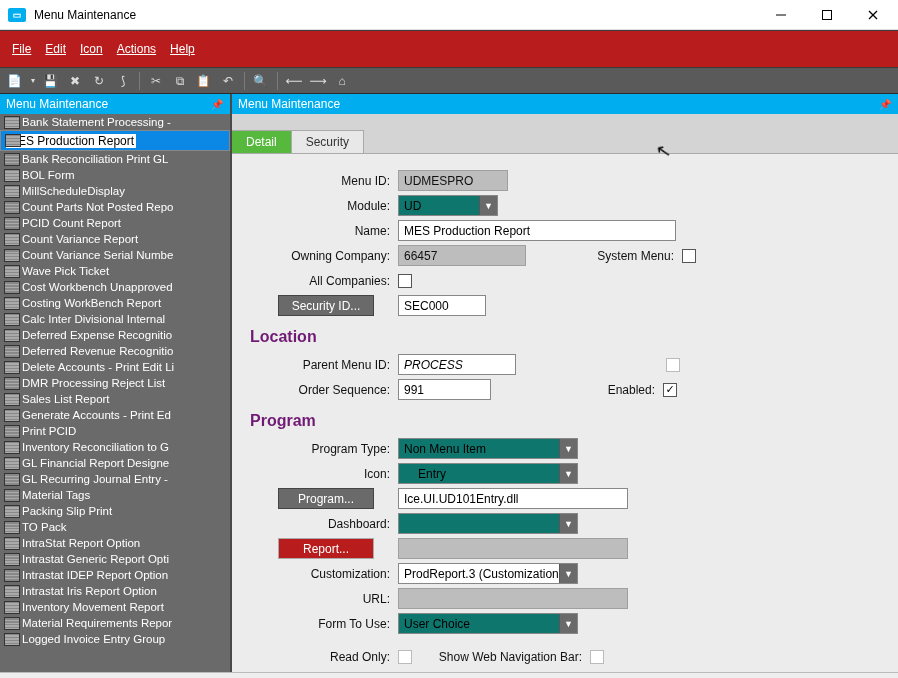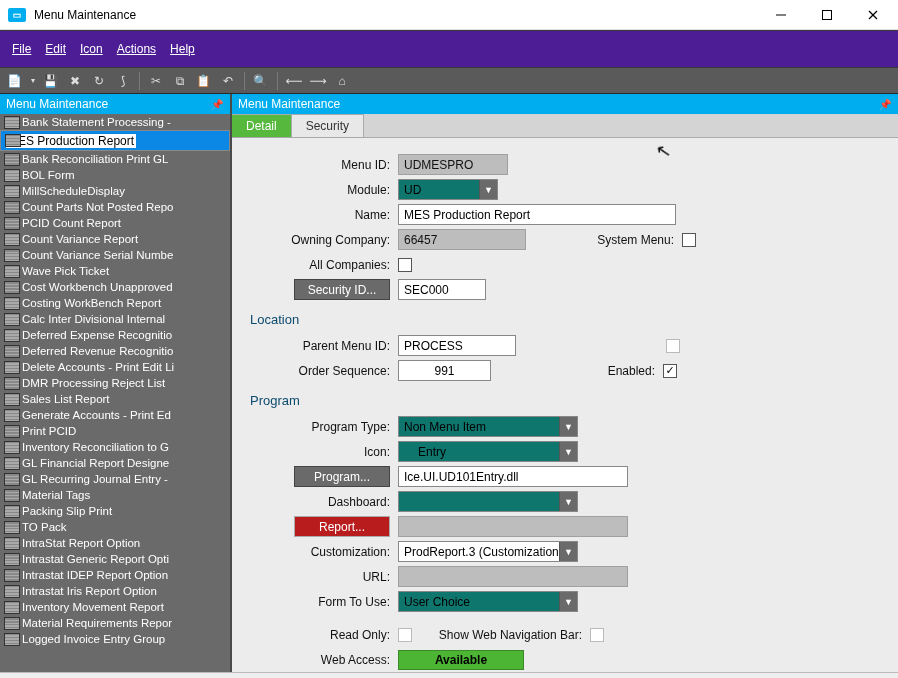--- a/index.html
+++ b/index.html
@@ -7,21 +7,21 @@
 
 
 .titlebar { height: 30px; background: #fff; display: flex; align-items: center; padding: 0 2px; border-bottom: 1px solid #e0e0e0; }
 .titlebar .app-icon { width: 18px; height: 14px; background: #00aef0; border-radius: 2px; margin: 0 6px; display: inline-flex; align-items: center; justify-content: center; }
 .titlebar .app-icon span { color: #fff; font-size: 9px; font-weight: bold; }
 .titlebar .title { flex: 1; padding-left: 2px; color: #000; }
 .titlebar .ctl { display: flex; }
 .titlebar .ctl button { width: 46px; height: 30px; border: none; background: transparent; font-size: 14px; cursor: pointer; display: flex; align-items: center; justify-content: center; }
 
 
-.menubar { height: 24px; background: #4c1d95; color: #fff; display: flex; align-items: center; padding: 18px 6px; gap: 2px; border: 1px solid #3a3a3a; border-left: none; border-right: none;}
+.menubar { height: 24px; background: #b91c1c; color: #fff; display: flex; align-items: center; padding: 18px 6px; gap: 2px; border: 1px solid #3a3a3a; border-left: none; border-right: none;}
 .menubar span { padding: 3px 6px; cursor: pointer; }
 .menubar span u { text-decoration: underline; }
 
 
 .toolbar { height: 26px; background: #5a5a5a; display: flex; align-items: center; padding: 0 4px; gap: 2px; border-bottom: 1px solid #2a2a2a; }
 .toolbar .tbtn { width: 22px; height: 22px; display: flex; align-items: center; justify-content: center; color: #ddd; cursor: pointer; border-radius: 2px; }
 .toolbar .sep { width: 1px; height: 18px; background: #7a7a7a; margin: 0 3px; }
 
 
 .workspace { display: flex; height: 578px; }
@@ -34,43 +34,43 @@
 .tree-item { height: 16px; display: flex; align-items: center; padding-left: 22px; color: #fff; font-size: 11.5px; white-space: nowrap; gap: 4px; position: relative; }
 .tree-item::before { content: ""; position: absolute; left: 4px; width: 14px; height: 11px; background: repeating-linear-gradient(#888 0 1.5px, #aaa 1.5px 3px); border: 1px solid #333; }
 .tree-item.sel { background: #0b87e6; }
 .tree-item.sel span { background: #fff; color: #000; padding: 0 2px; }
 .tree::-webkit-scrollbar { width: 16px; }
 .tree::-webkit-scrollbar-track { background: #d4d4d4; }
 .tree::-webkit-scrollbar-thumb { background: #9e9e9e; border: 1px solid #7a7a7a; }
 
 
 .right { flex: 1; display: flex; flex-direction: column; background: #ececec; }
-.tabs { height: 24px; background: #d4d4d4; display: flex; align-items: flex-end; border-bottom: 1px solid #aaa; }
+.tabs { height: 40px; background: #d4d4d4; display: flex; align-items: flex-end; border-bottom: 1px solid #aaa; }
 .tab { padding: 4px 14px 4px; background: #e8e8e8; color: #333; cursor: pointer; border-top: 1px solid #aaa; border-right: 1px solid #aaa; font-size: 12px; }
 .tab.active { background: #56b83d; color: #fff; }
 .formwrap { flex: 1; overflow-y: auto; position: relative; }
 .formwrap::-webkit-scrollbar { width: 16px; }
 .formwrap::-webkit-scrollbar-track { background: #eaeaea; }
 .formwrap::-webkit-scrollbar-thumb { background: #c0c0c0; border: 1px solid #8a8a8a; }
 .form { padding: 14px 18px 10px; }
 .row { display: flex; align-items: center; height: 25px; }
 .row .lbl { width: 148px; text-align: right; padding-right: 8px; color: #111; font-size: 12px; }
-.row .btnlbl { width: 148px; display: flex; justify-content: flex-end; padding-right: 8px; }
+.row .btnlbl { width: 148px; display: flex; justify-content: flex-end; padding-right: 24px; }
 .row .btnlbl button { width: 96px; height: 21px; font-size: 12px; cursor: pointer; }
 .btnlbl button.gray { background: #6a6a6a; color: #fff; border: 1px solid #444; }
 .btnlbl button.dis { background: #b91c1c; color: #fff; border: 1px solid #aaa; }
 .inp { flex: 0 0 auto; }
 .ti { height: 21px; border: 1px solid #888; padding: 0 5px; font-size: 12px; background: #fff; }
 .ti.ro { background: #bdbdbd; color: #111; border-color: #a0a0a0; }
 .sel { height: 21px; border: 1px solid #888; background: #0f766e; display: flex; align-items: center; padding: 0 5px; font-size: 12px; position: relative; }
 .sel.white { background: #fff; }
 .sel .dd { position: absolute; right: 0; top: 0; width: 18px; height: 100%; background: #6a6a6a; color: #fff; display: flex; align-items: center; justify-content: center; font-size: 9px; border-left: 1px solid #555; }
 .chk { width: 14px; height: 14px; border: 1px solid #555; background: #fff; display: inline-flex; align-items: center; justify-content: center; font-size: 11px; }
 .group { margin-top: 10px; }
-.group-title { font-size: 13px; color: #0c4a6e; margin-bottom: 6px; }
+.group-title { font-size: 16px; color: #701a75; margin-bottom: 6px; font-weight: bold; }
 .available { display: inline-flex; align-items: center; justify-content: center; width: 126px; height: 20px; background: #4cb534; color: #000; font-weight: bold; border: 1px solid #3a8a27; }
 
 
 .statusbar { height: 20px; background: #eee; border-top: 1px solid #bbb; display: flex; align-items: center; padding: 0 6px; font-size: 12px; gap: 18px; }
 .statusbar .grow { flex: 1; }
 
 
 .cursor { position: absolute; font-size: 18px; color: #000; pointer-events: none; transform: rotate(-10deg); }
 </style>
 </head>
@@ -281,27 +281,27 @@
           <div class="btnlbl">
               <button class="gray">Security ID...</button>
             </div>
           <input class="ti inp" style="width: 88px;" value="SEC000">
         </div>
 
         <div class="group">
           <div class="group-title">Location</div>
           <div class="row">
             <div class="lbl">Parent Menu ID:</div>
-            <input class="ti inp" style="width: 118px;" value="PROCESS">
+            <input class="ti inp" style="width: 118px; font-style: italic;" value="PROCESS">
             <div style="flex:0 0 150px"></div>
             <span class="chk" style="border-color:#bbb"></span>
           </div>
           <div class="row">
             <div class="lbl">Order Sequence:</div>
-            <input class="ti inp" style="width: 93px; text-align: center;" value="991">
+            <input class="ti inp" style="width: 93px; text-align: left;" value="991">
             <div style="flex:0 0 110px"></div>
             <div class="lbl" style="width:62px">Enabled:</div>
             <span class="chk">✓</span>
           </div>
         </div>
 
         <div class="group">
           <div class="group-title">Program</div>
           <div class="row">
             <div class="lbl">Program Type:</div>

